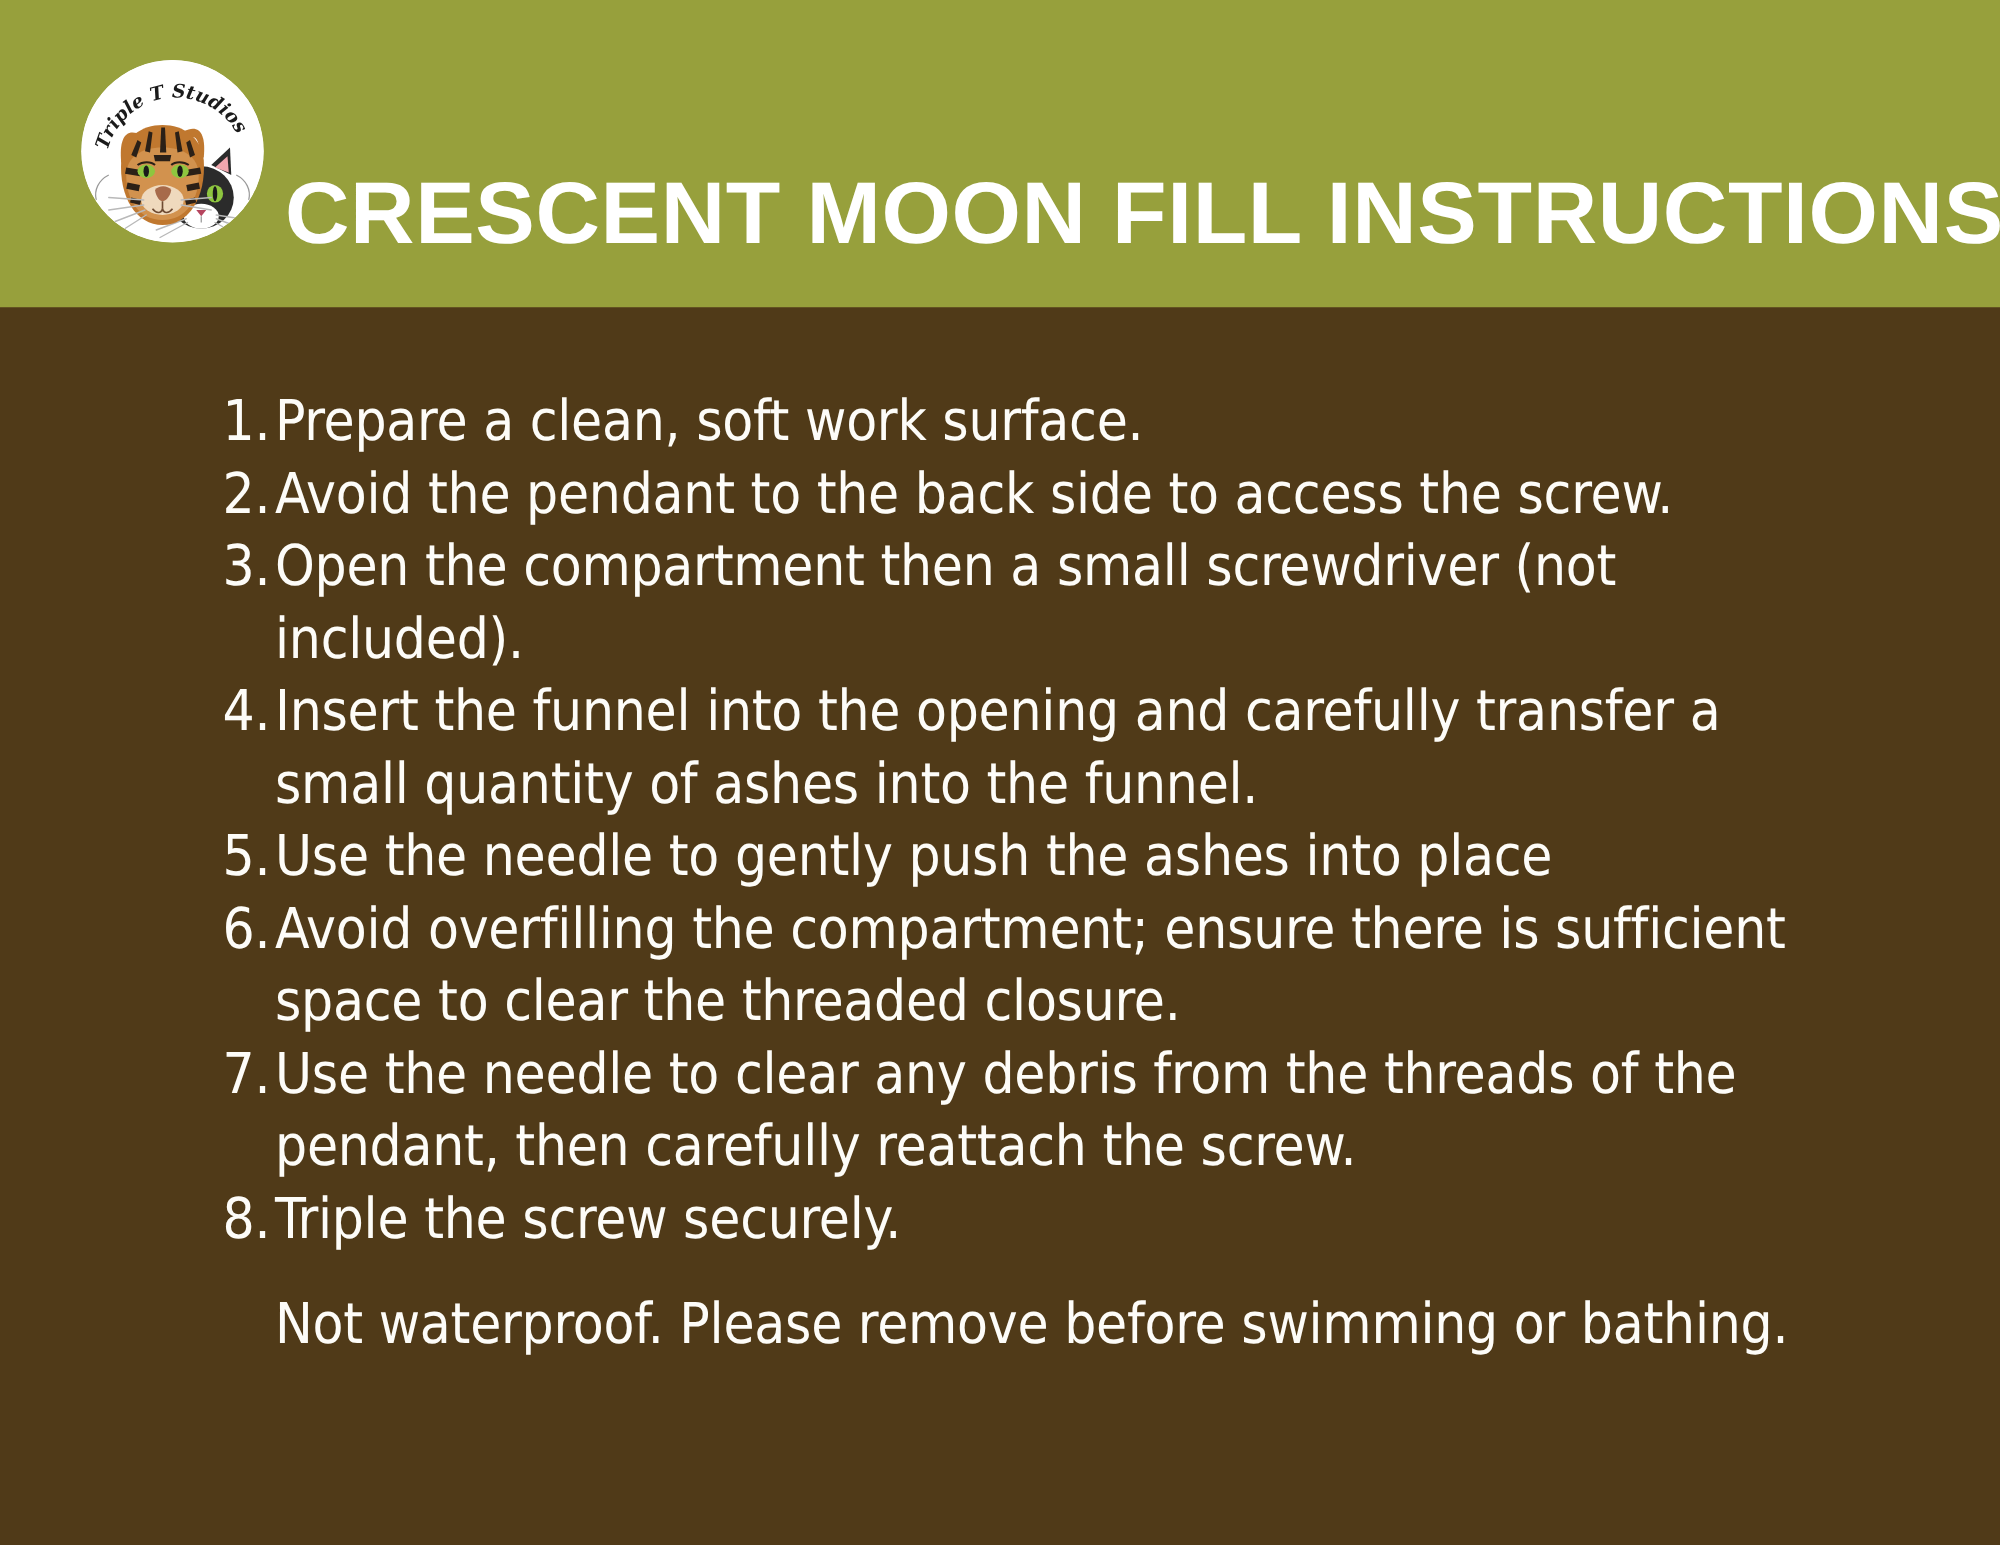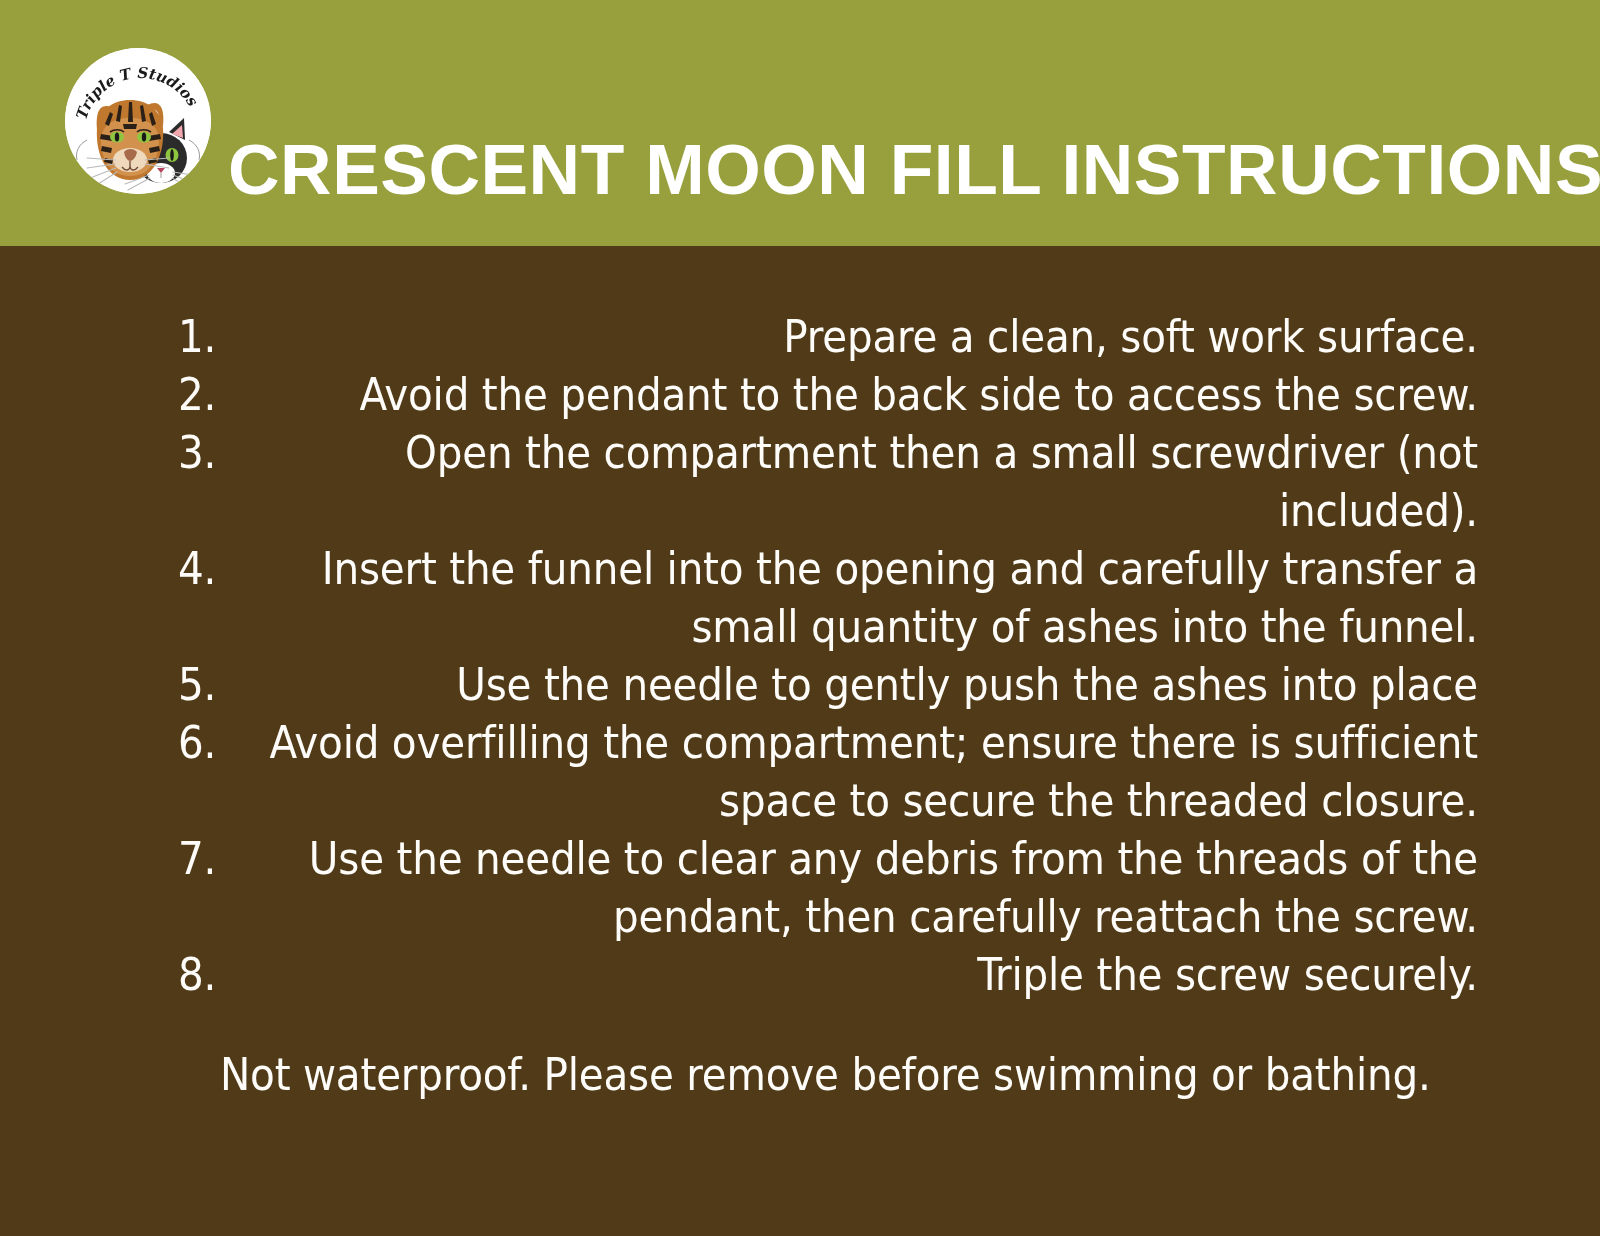--- a/index.html
+++ b/index.html
@@ -112,27 +112,26 @@
   .step-num {
     flex: 0 0 auto;
     width: 42px;
     text-align: left;
     white-space: nowrap;
   }
 
   .step-text {
     flex: 1 1 auto;
     display: block;
-    text-align: right;
   }
 
   .footer-note {
     position: absolute;
     left: 220px;
-    top: 800px;
+    top: 784px;
     width: 1260px;
     color: #fdfcf8;
     font-family: "DejaVu Sans Condensed", "Liberation Sans Narrow", "Liberation Sans", sans-serif;
     font-size: 45px;
     font-weight: 400;
     line-height: 58px;
     letter-spacing: -0.2px;
   }
 </style>
 </head>
@@ -265,21 +264,21 @@
         <span class="step-text">Insert the funnel into the opening and carefully transfer a small quantity of ashes into the funnel.</span>
       </li>
 
       <li class="step">
         <span class="step-num">5.</span>
         <span class="step-text">Use the needle to gently push the ashes into place</span>
       </li>
 
       <li class="step">
         <span class="step-num">6.</span>
-        <span class="step-text">Avoid overfilling the compartment; ensure there is sufficient space to secure the threaded closure.</span>
+        <span class="step-text">Avoid overfilling the compartment; ensure there is sufficient space to clear the threaded closure.</span>
       </li>
 
       <li class="step">
         <span class="step-num">7.</span>
         <span class="step-text">Use the needle to clear any debris from the threads of the pendant, then carefully reattach the screw.</span>
       </li>
 
       <li class="step">
         <span class="step-num">8.</span>
         <span class="step-text">Triple the screw securely.</span>

